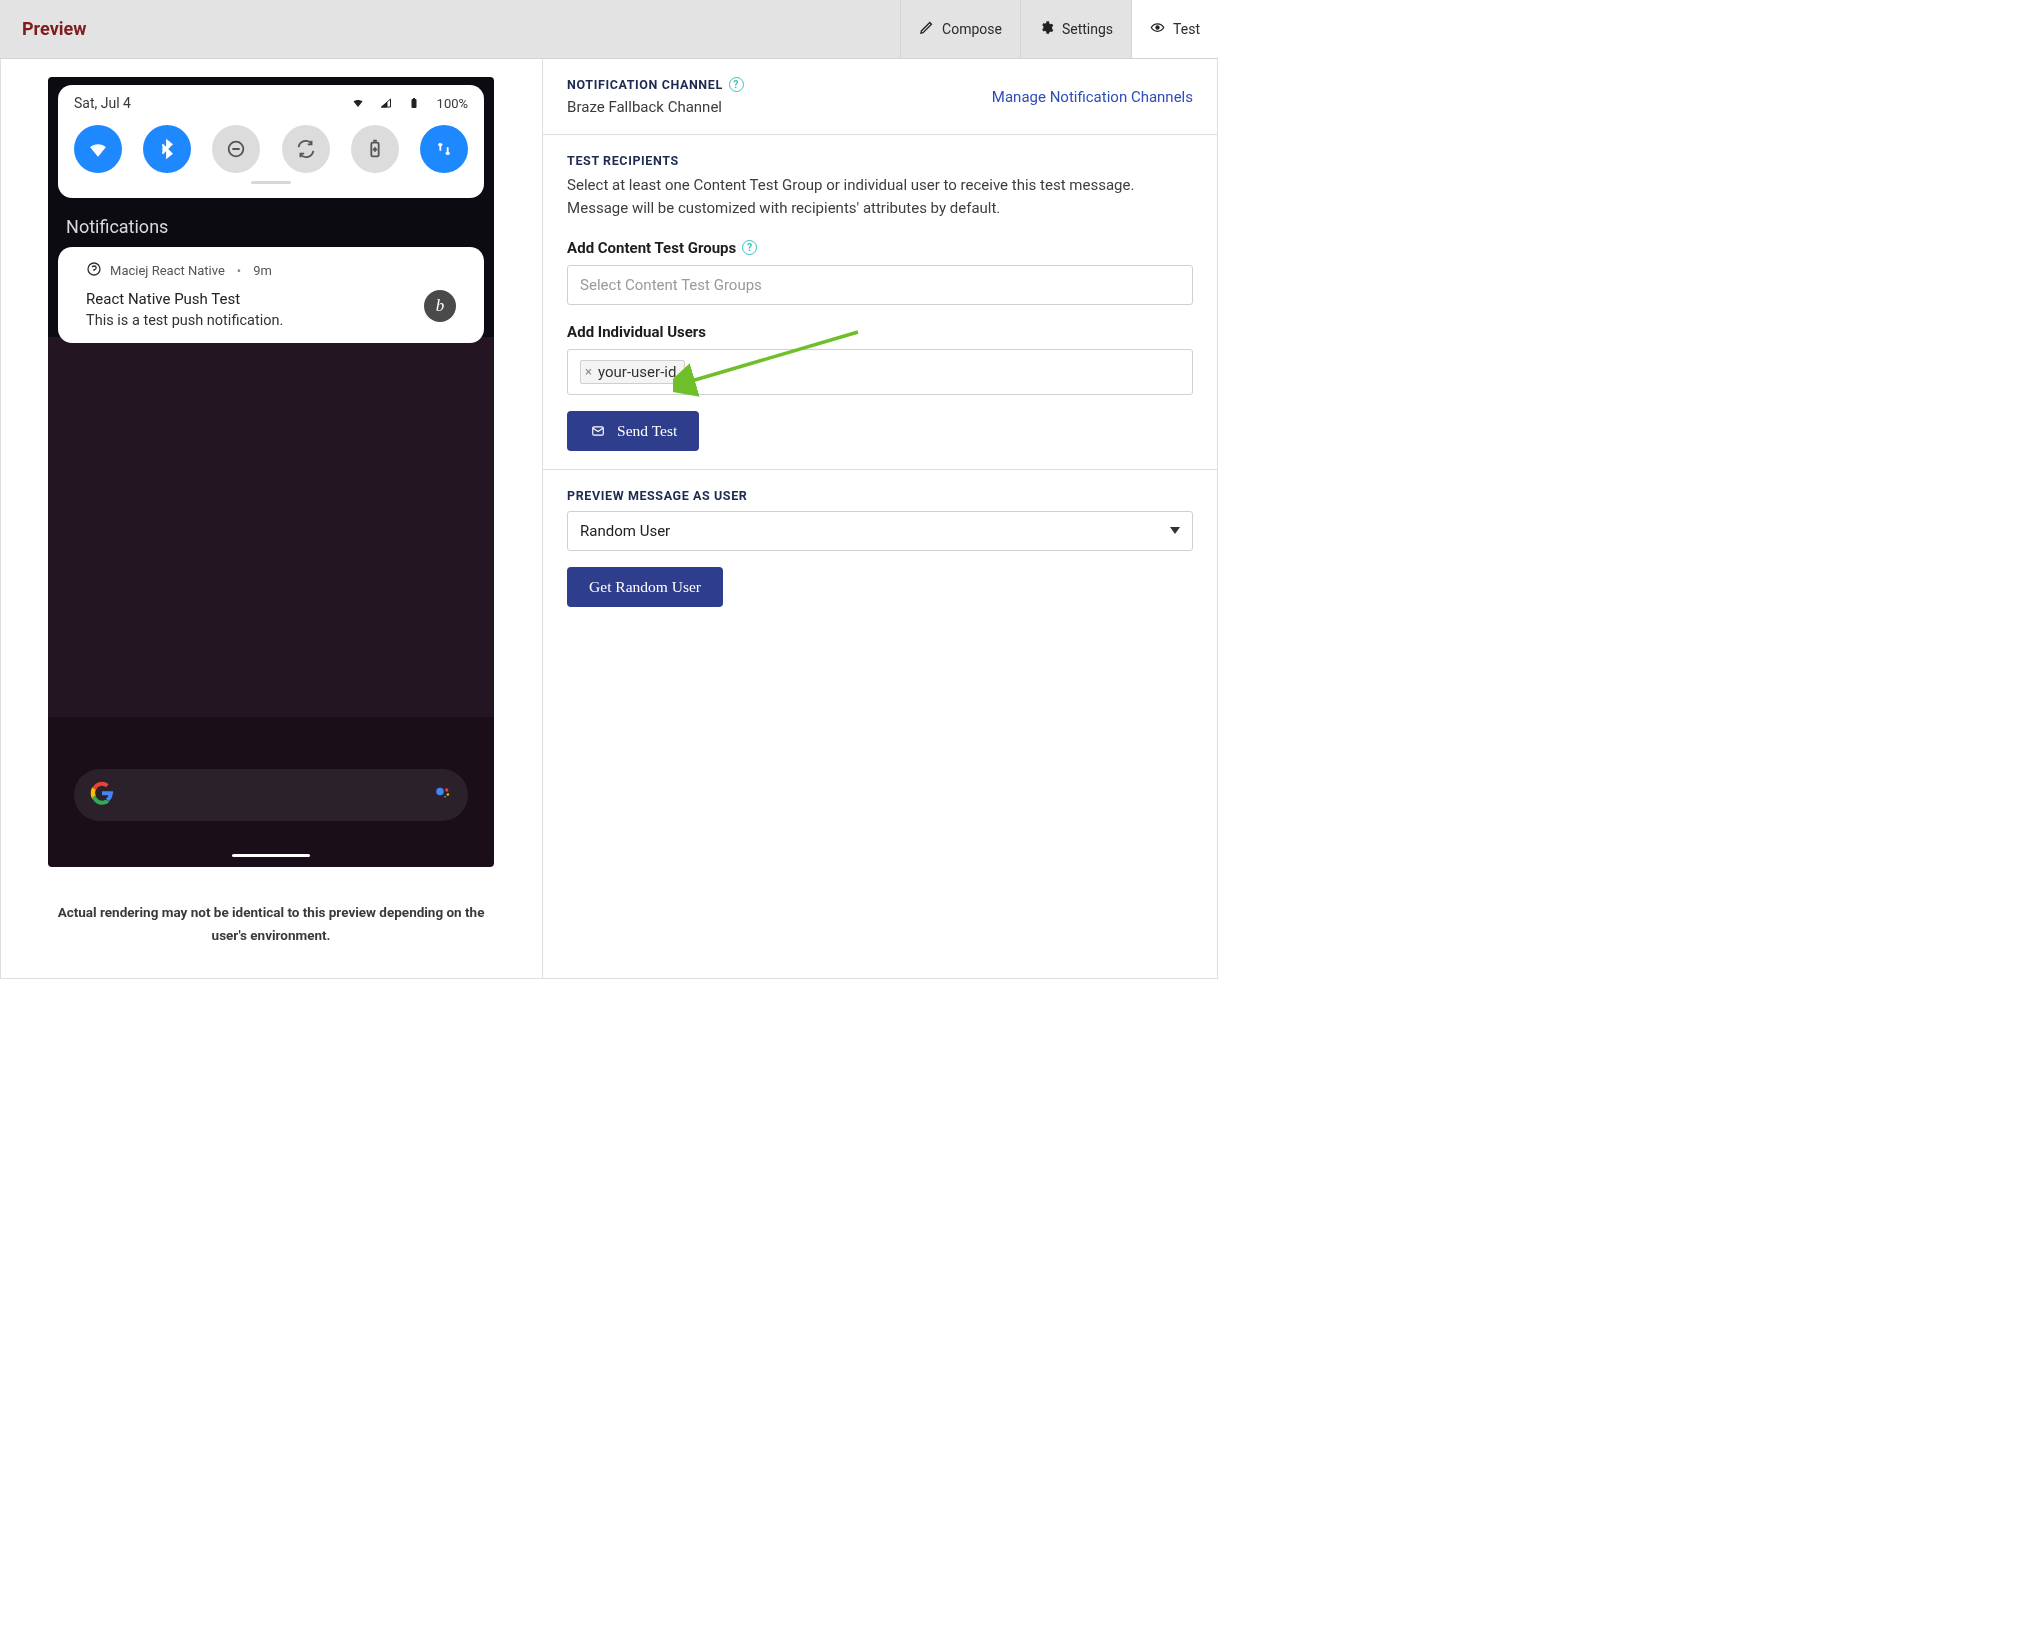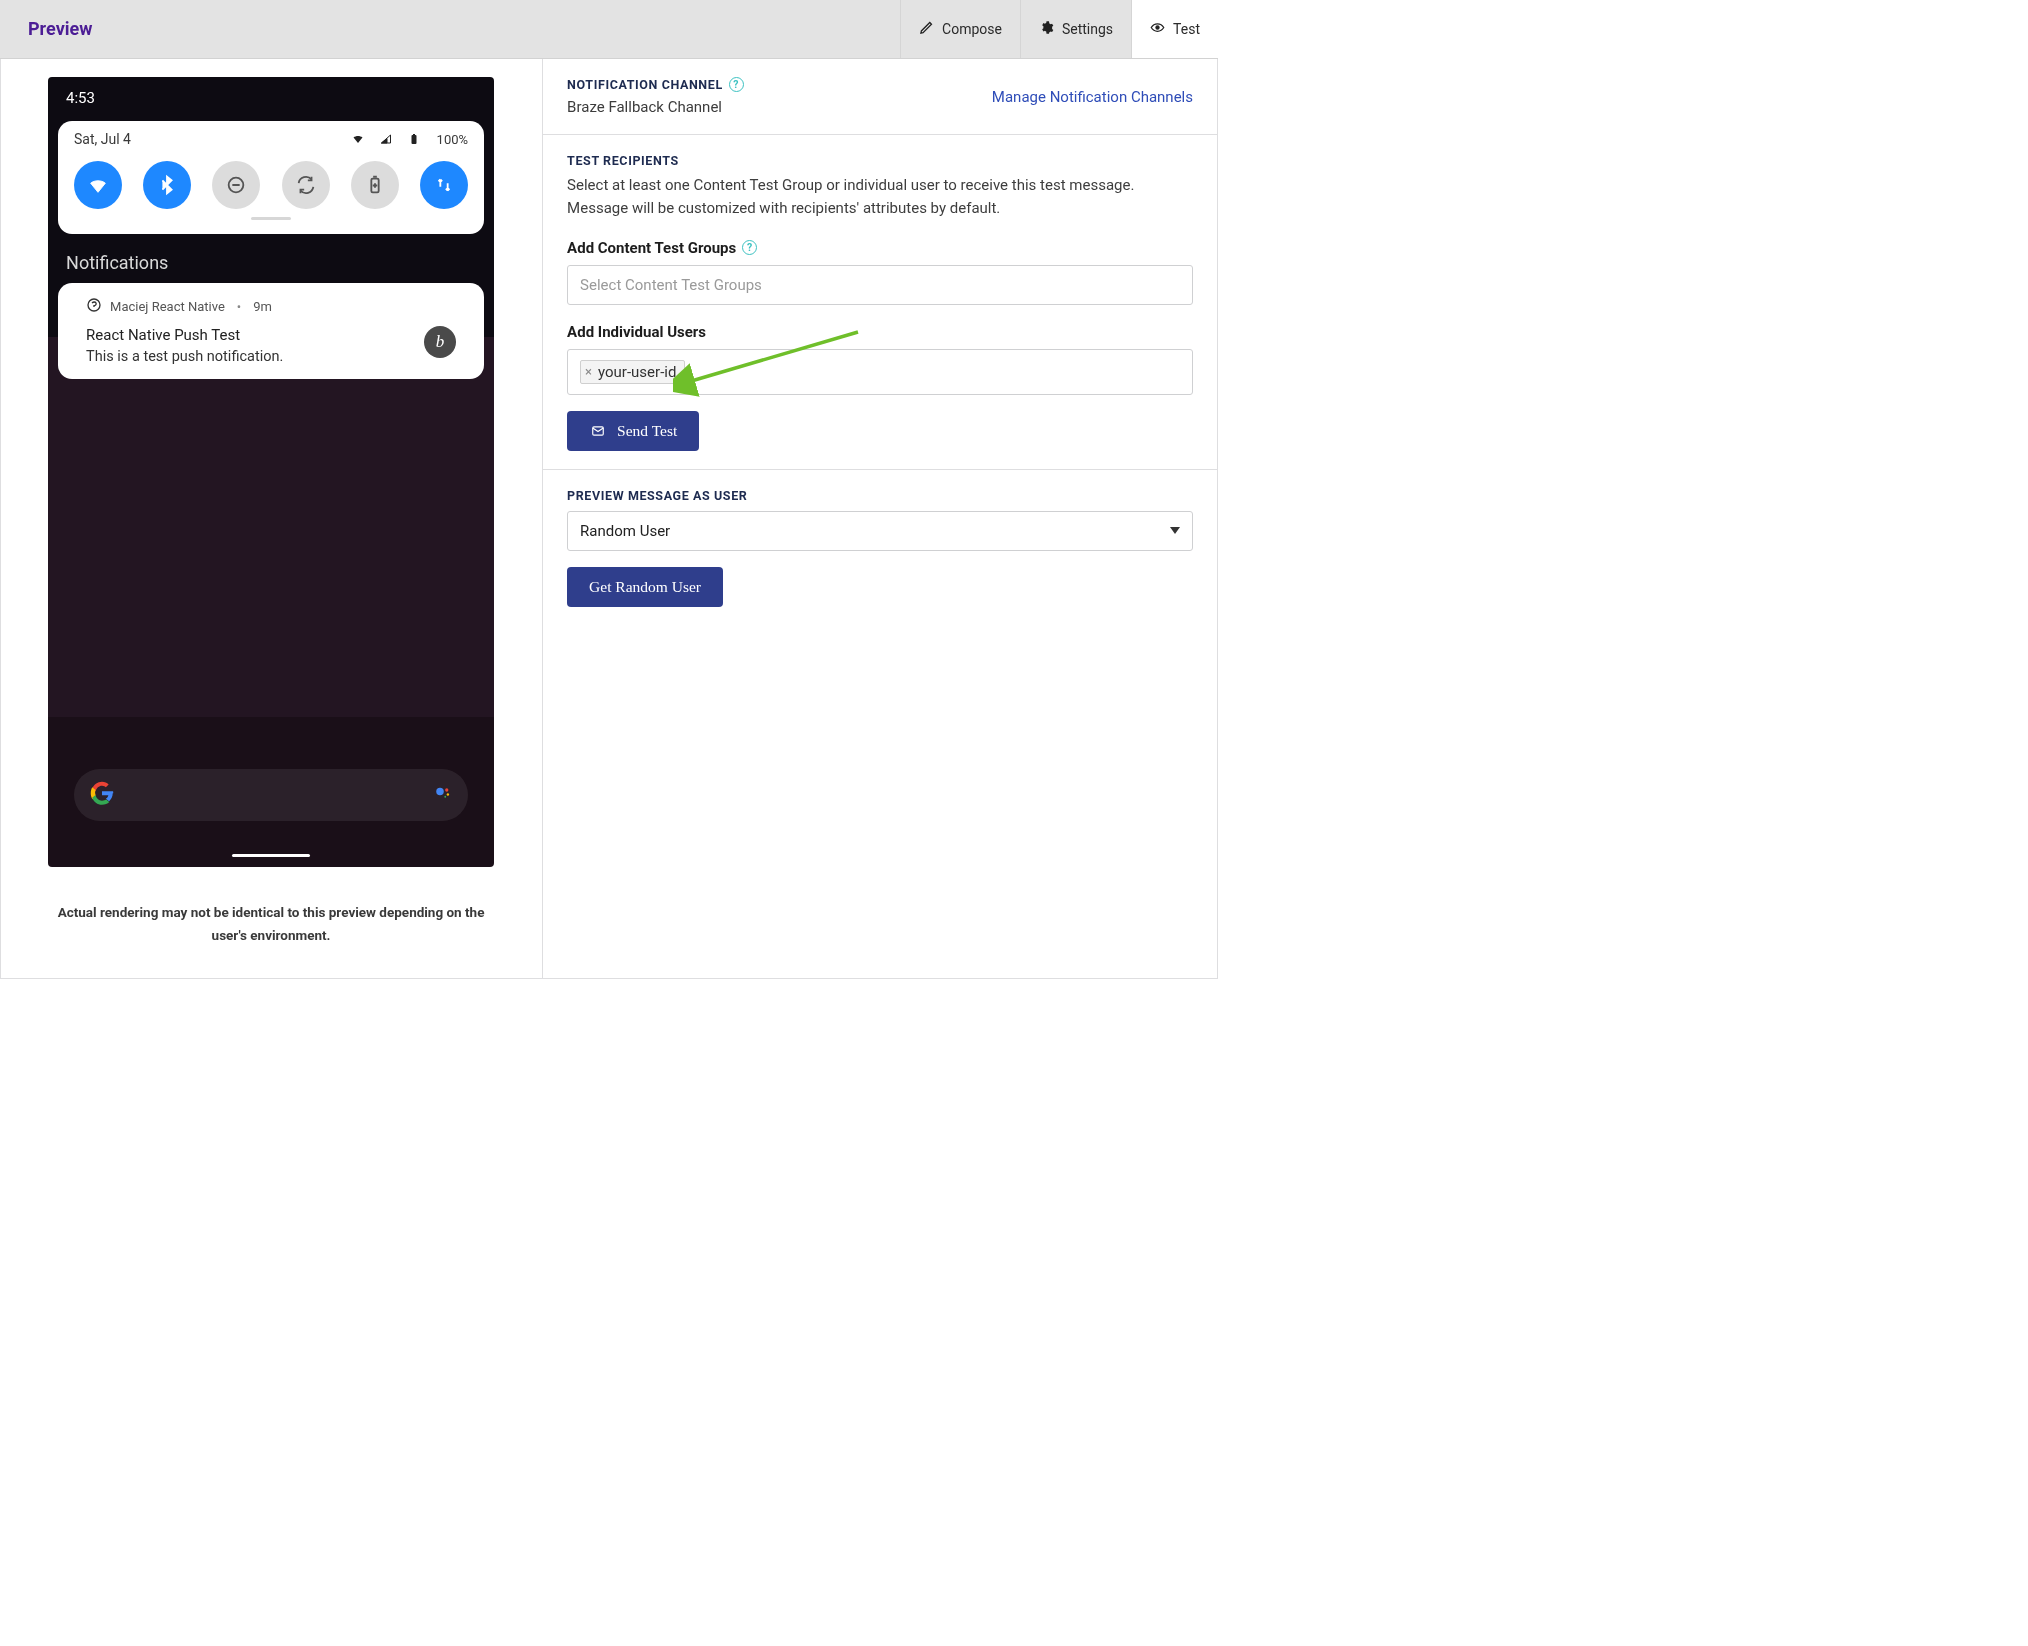--- a/index.html
+++ b/index.html
@@ -26,21 +26,21 @@
   color:var(--ink);
   background:#fff;
   width:1218px; 
   font-size:15px;
 }
 .topbar{
   width:100%; height:59px; background:var(--grey-bg);
   display:flex; align-items:stretch; border-bottom:1px solid #d2d2d2;
 }
 .topbar .title{
-  flex:0 0 auto; padding:18px 28px; font-weight:700; font-size:18px; color:#4c1d95;
+  flex:0 0 auto; padding:18px 22px; font-weight:700; font-size:18px; color:#7f1d1d;
 }
 .topbar .spacer{flex:1}
 .tab{
   display:flex; align-items:center; gap:8px; padding:0 18px;
   border-left:1px solid #d5d5d5; cursor:pointer; color:#2b2b2b; font-size:14px;
 }
 .tab.active{background:#fff}
 .tab svg{width:15px;height:15px}
 
 .main{
@@ -159,21 +159,20 @@
         </svg>
     </span>
     <span>Test</span>
   </div>
 </div>
 
 <div class="main">
 
   <div class="left">
     <div class="phone">
-      <div class="statusbar">4:53</div>
 
       <div class="panel">
         <div class="row1">
           <span>Sat, Jul 4</span>
           <span class="sigs">
             <svg viewBox="0 0 24 24" fill="#222">
                 <path d="M12 20l9-11c-5-4-13-4-18 0l9 11z"></path>
               </svg>
             <svg viewBox="0 0 24 24" fill="none" stroke="#222" stroke-width="2">
                 <path d="M3 20L21 20 21 4z" fill="#fff"></path>

